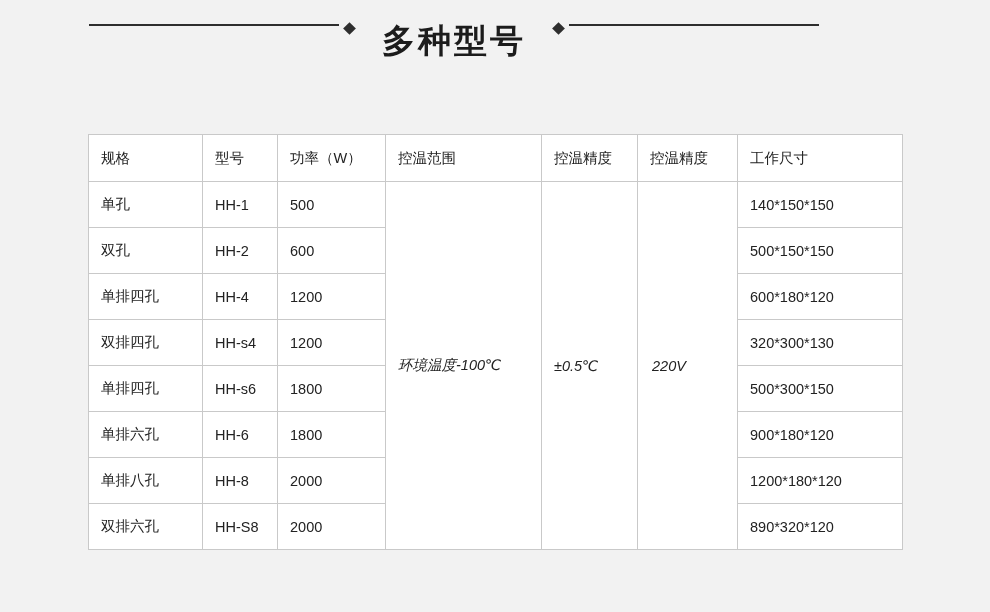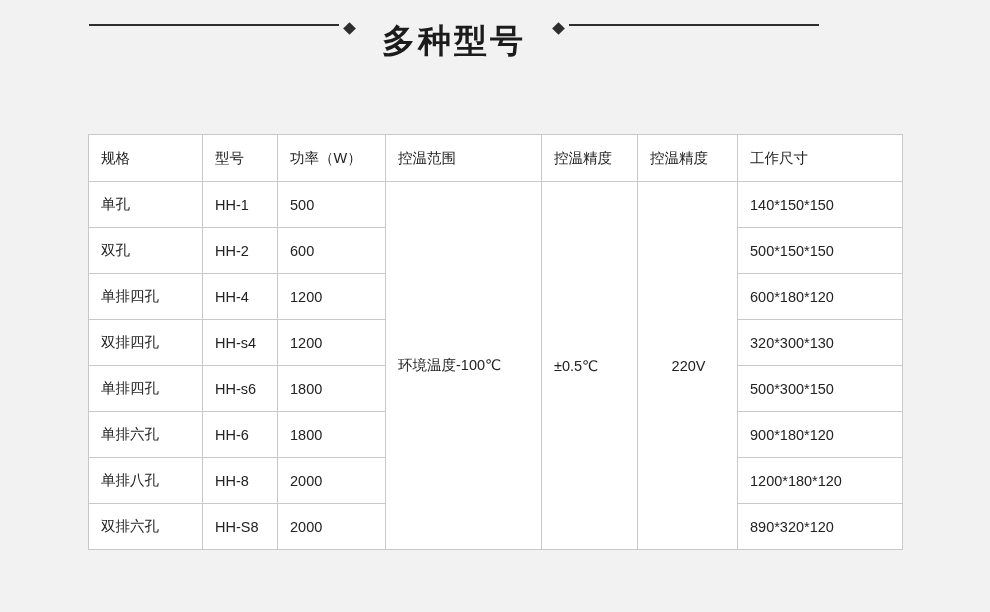--- a/index.html
+++ b/index.html
@@ -93,22 +93,23 @@
   .col-volt   { width: 100px; }
   .col-size   { width: 165px; }
 
   .red { color: #e8312a; }
 
   .merged {
     text-align: center;
     vertical-align: middle;
     font-size: 14.5px;
     color: #222;
-  }
-  .merged.left-pad { text-align: center; padding-left: 14px; }
+    font-style: italic;
+  }
+  .merged.left-pad { text-align: left; padding-left: 14px; }
 </style>
 </head>
 <body>
 
 <div class="page">
 
   <div class="title-row">
     <div class="rule rule-left"></div>
     <div class="diamond"></div>
     <div class="title-text">多种型号</div>

